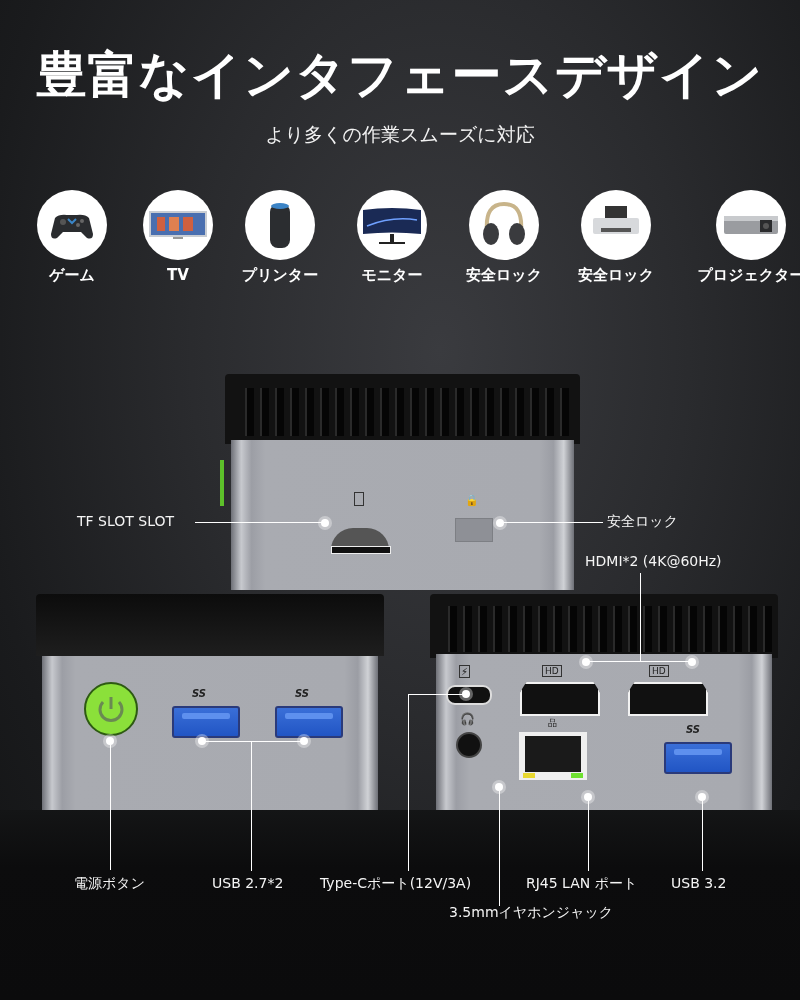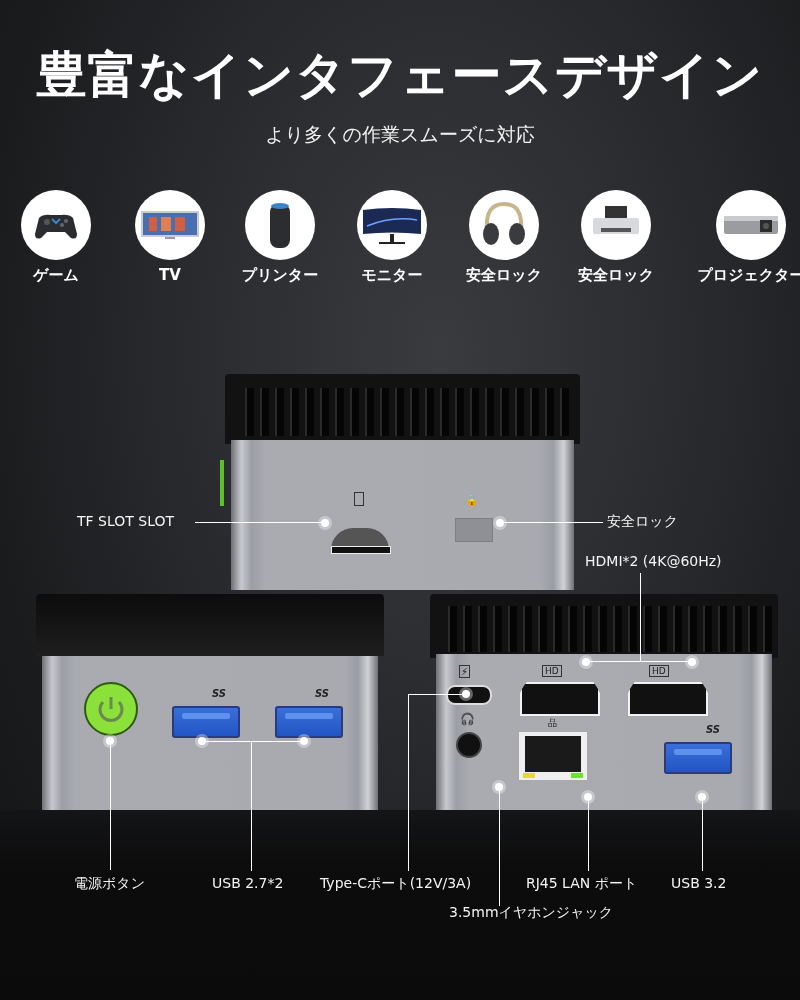--- a/index.html
+++ b/index.html
@@ -17,45 +17,45 @@
   .box .top{position:absolute;left:0;right:0;top:0;background:#121212;border-radius:4px 4px 0 0;}
   .box .front{position:absolute;left:6px;right:6px;bottom:0;
     background:linear-gradient(90deg,#6e7077 0%,#c7c9ce 3%,#9c9ea5 6%,#a9abb1 10%,#a8aab0 90%,#9b9da4 94%,#d0d2d6 97%,#6e7077 100%);}
   .vents{position:absolute;display:flex;gap:6px;}
   .vents span{display:block;width:7px;background:#050505;border-left:2px solid #2a2a2a;}
   .dot{position:absolute;width:8px;height:8px;border-radius:50%;background:#fff;box-shadow:0 0 0 3px rgba(255,255,255,0.35);transform:translate(-50%,-50%);}
   .line{position:absolute;background:#fff;}
   .clabel{position:absolute;font-size:14px;color:#f5f5f5;white-space:nowrap;}
   .usb{position:absolute;width:64px;height:28px;background:linear-gradient(#3a6fd8,#2155c4);border-radius:3px;border:2px solid #2a3a7a;}
   .usb::after{content:"";position:absolute;left:8px;right:8px;top:5px;height:6px;background:#5e90ee;border-radius:2px;}
-  .ss{position:absolute;font-size:10px;font-style:italic;color:#222;font-weight:bold;margin-left:20px;}
+  .ss{position:absolute;font-size:10px;font-style:italic;color:#222;font-weight:bold;}
   .hdmi{position:absolute;width:76px;height:30px;background:#111;border:2px solid #f2f2f2;clip-path:polygon(8% 0,92% 0,100% 30%,100% 100%,0 100%,0 30%);}
   .hdtag{position:absolute;font-size:9px;border:1px solid #333;color:#222;padding:0 2px;}
 </style>
 </head>
 <body>
 
 <div class="floor"></div>
 
 <div class="title">豊富なインタフェースデザイン</div>
 <div class="subtitle">より多くの作業スムーズに対応</div>
 
-<div class="dev" style="left:1px;">
+<div class="dev" style="left:17px;">
   <div class="circ">
     <svg width="70" height="70" viewBox="0 0 70 70">
         <path d="M18 28 Q22 24 30 25 L40 25 Q48 24 52 28 L56 44 Q56 50 50 48 L44 42 L26 42 L20 48 Q14 50 14 44 Z" fill="#2a2c2f"></path>
         <circle cx="26" cy="32" r="3" fill="#555"></circle>
         <circle cx="45" cy="31" r="2" fill="#666"></circle>
         <circle cx="41" cy="35" r="2" fill="#666"></circle>
         <path d="M31 29 L35 33 L39 29" stroke="#3a86c8" stroke-width="2" fill="none"></path>
       </svg>
   </div>
   <div class="lbl">ゲーム</div>
 </div>
-<div class="dev" style="left:115px;">
+<div class="dev" style="left:123px;">
   <div class="circ">
     <svg width="70" height="70" viewBox="0 0 70 70">
         <rect x="6" y="21" width="58" height="26" fill="#c9cdd3"></rect>
         <rect x="8" y="23" width="54" height="22" fill="#4a6fb0"></rect>
         <rect x="14" y="27" width="8" height="14" fill="#d06040"></rect>
         <rect x="26" y="27" width="10" height="14" fill="#e08050"></rect>
         <rect x="40" y="27" width="10" height="14" fill="#d06040"></rect>
         <rect x="30" y="47" width="10" height="2" fill="#999"></rect>
       </svg>
   </div>

